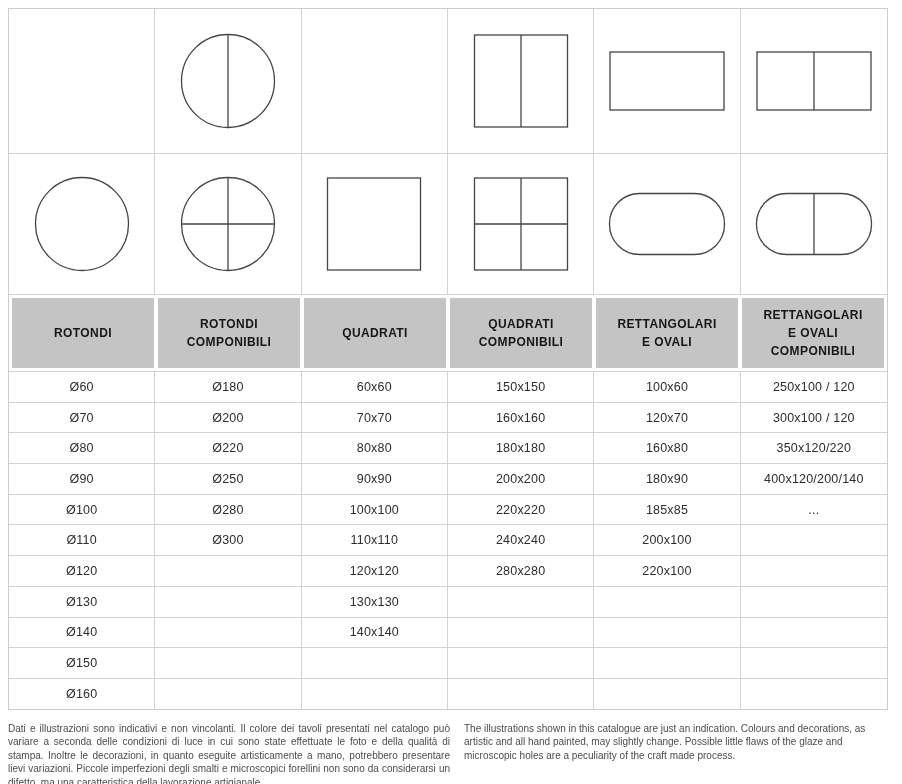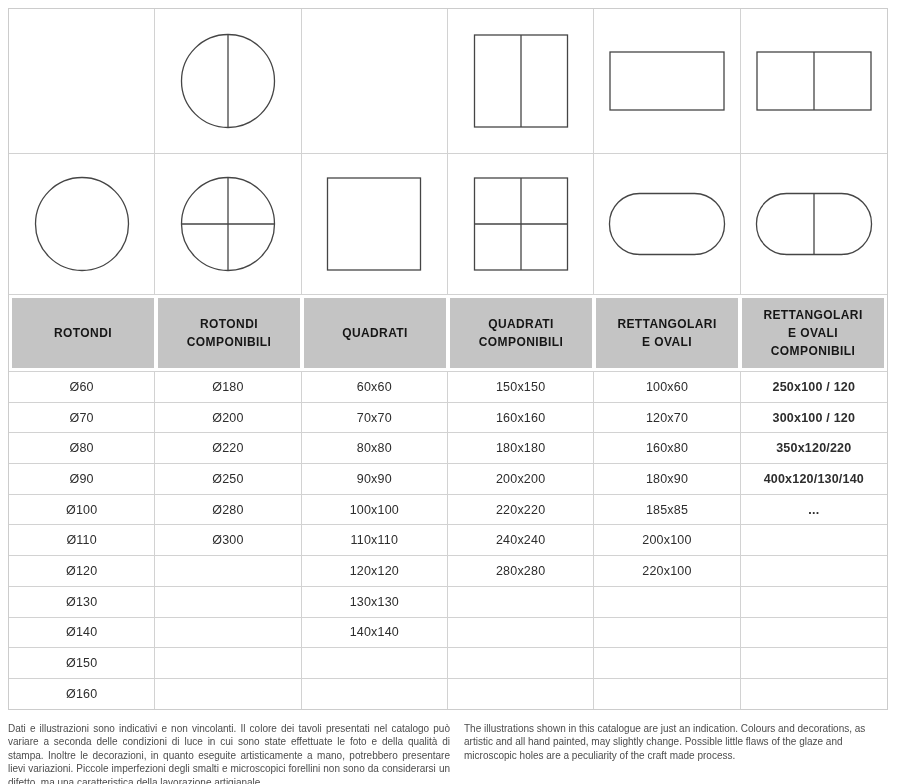--- a/index.html
+++ b/index.html
@@ -38,21 +38,21 @@
   .data-grid {
     display:grid; grid-template-columns:repeat(6,1fr);
     grid-auto-rows:30.7px;
   }
   .data-row { display:contents; }
   .data-cell {
     border-right:1px solid #d2d2d2; border-top:1px solid #d2d2d2;
     display:flex; align-items:center; justify-content:center;
     font-size:12.5px; color:#2d2d2d; letter-spacing:0.2px; background:#fff;
   }
-  .data-cell:nth-child(6n) { border-right:none;font-weight:bold; }
+  .data-cell:nth-child(6n) { border-right:none; }
   
   .footer {
     position:absolute; left:8px; top:722px; width:886px;
     display:flex; gap:14px;
   }
   .footer p {
     font-size:10px; line-height:1.34; color:#4c4c4c; text-align:justify;
   }
   .footer .it { width:442px; }
   .footer .en { width:430px; text-align:left; }
@@ -134,21 +134,21 @@
         <div class="header-cell">RETTANGOLARI
 E OVALI</div>
         <div class="header-cell">RETTANGOLARI
 E OVALI
 COMPONIBILI</div>
       </div>
     <div class="data-grid" id="datarows">
         <div class="data-row"><div class="data-cell">Ø60</div><div class="data-cell">Ø180</div><div class="data-cell">60x60</div><div class="data-cell">150x150</div><div class="data-cell">100x60</div><div class="data-cell">250x100 / 120</div></div>
         <div class="data-row"><div class="data-cell">Ø70</div><div class="data-cell">Ø200</div><div class="data-cell">70x70</div><div class="data-cell">160x160</div><div class="data-cell">120x70</div><div class="data-cell">300x100 / 120</div></div>
         <div class="data-row"><div class="data-cell">Ø80</div><div class="data-cell">Ø220</div><div class="data-cell">80x80</div><div class="data-cell">180x180</div><div class="data-cell">160x80</div><div class="data-cell">350x120/220</div></div>
-        <div class="data-row"><div class="data-cell">Ø90</div><div class="data-cell">Ø250</div><div class="data-cell">90x90</div><div class="data-cell">200x200</div><div class="data-cell">180x90</div><div class="data-cell">400x120/130/140</div></div>
+        <div class="data-row"><div class="data-cell">Ø90</div><div class="data-cell">Ø250</div><div class="data-cell">90x90</div><div class="data-cell">200x200</div><div class="data-cell">180x90</div><div class="data-cell">400x120/200/140</div></div>
         <div class="data-row"><div class="data-cell">Ø100</div><div class="data-cell">Ø280</div><div class="data-cell">100x100</div><div class="data-cell">220x220</div><div class="data-cell">185x85</div><div class="data-cell">...</div></div>
         <div class="data-row"><div class="data-cell">Ø110</div><div class="data-cell">Ø300</div><div class="data-cell">110x110</div><div class="data-cell">240x240</div><div class="data-cell">200x100</div><div class="data-cell"></div></div>
         <div class="data-row"><div class="data-cell">Ø120</div><div class="data-cell"></div><div class="data-cell">120x120</div><div class="data-cell">280x280</div><div class="data-cell">220x100</div><div class="data-cell"></div></div>
         <div class="data-row"><div class="data-cell">Ø130</div><div class="data-cell"></div><div class="data-cell">130x130</div><div class="data-cell"></div><div class="data-cell"></div><div class="data-cell"></div></div>
         <div class="data-row"><div class="data-cell">Ø140</div><div class="data-cell"></div><div class="data-cell">140x140</div><div class="data-cell"></div><div class="data-cell"></div><div class="data-cell"></div></div>
         <div class="data-row"><div class="data-cell">Ø150</div><div class="data-cell"></div><div class="data-cell"></div><div class="data-cell"></div><div class="data-cell"></div><div class="data-cell"></div></div>
         <div class="data-row"><div class="data-cell">Ø160</div><div class="data-cell"></div><div class="data-cell"></div><div class="data-cell"></div><div class="data-cell"></div><div class="data-cell"></div></div>
       </div>
   </div>
   <div class="footer">

